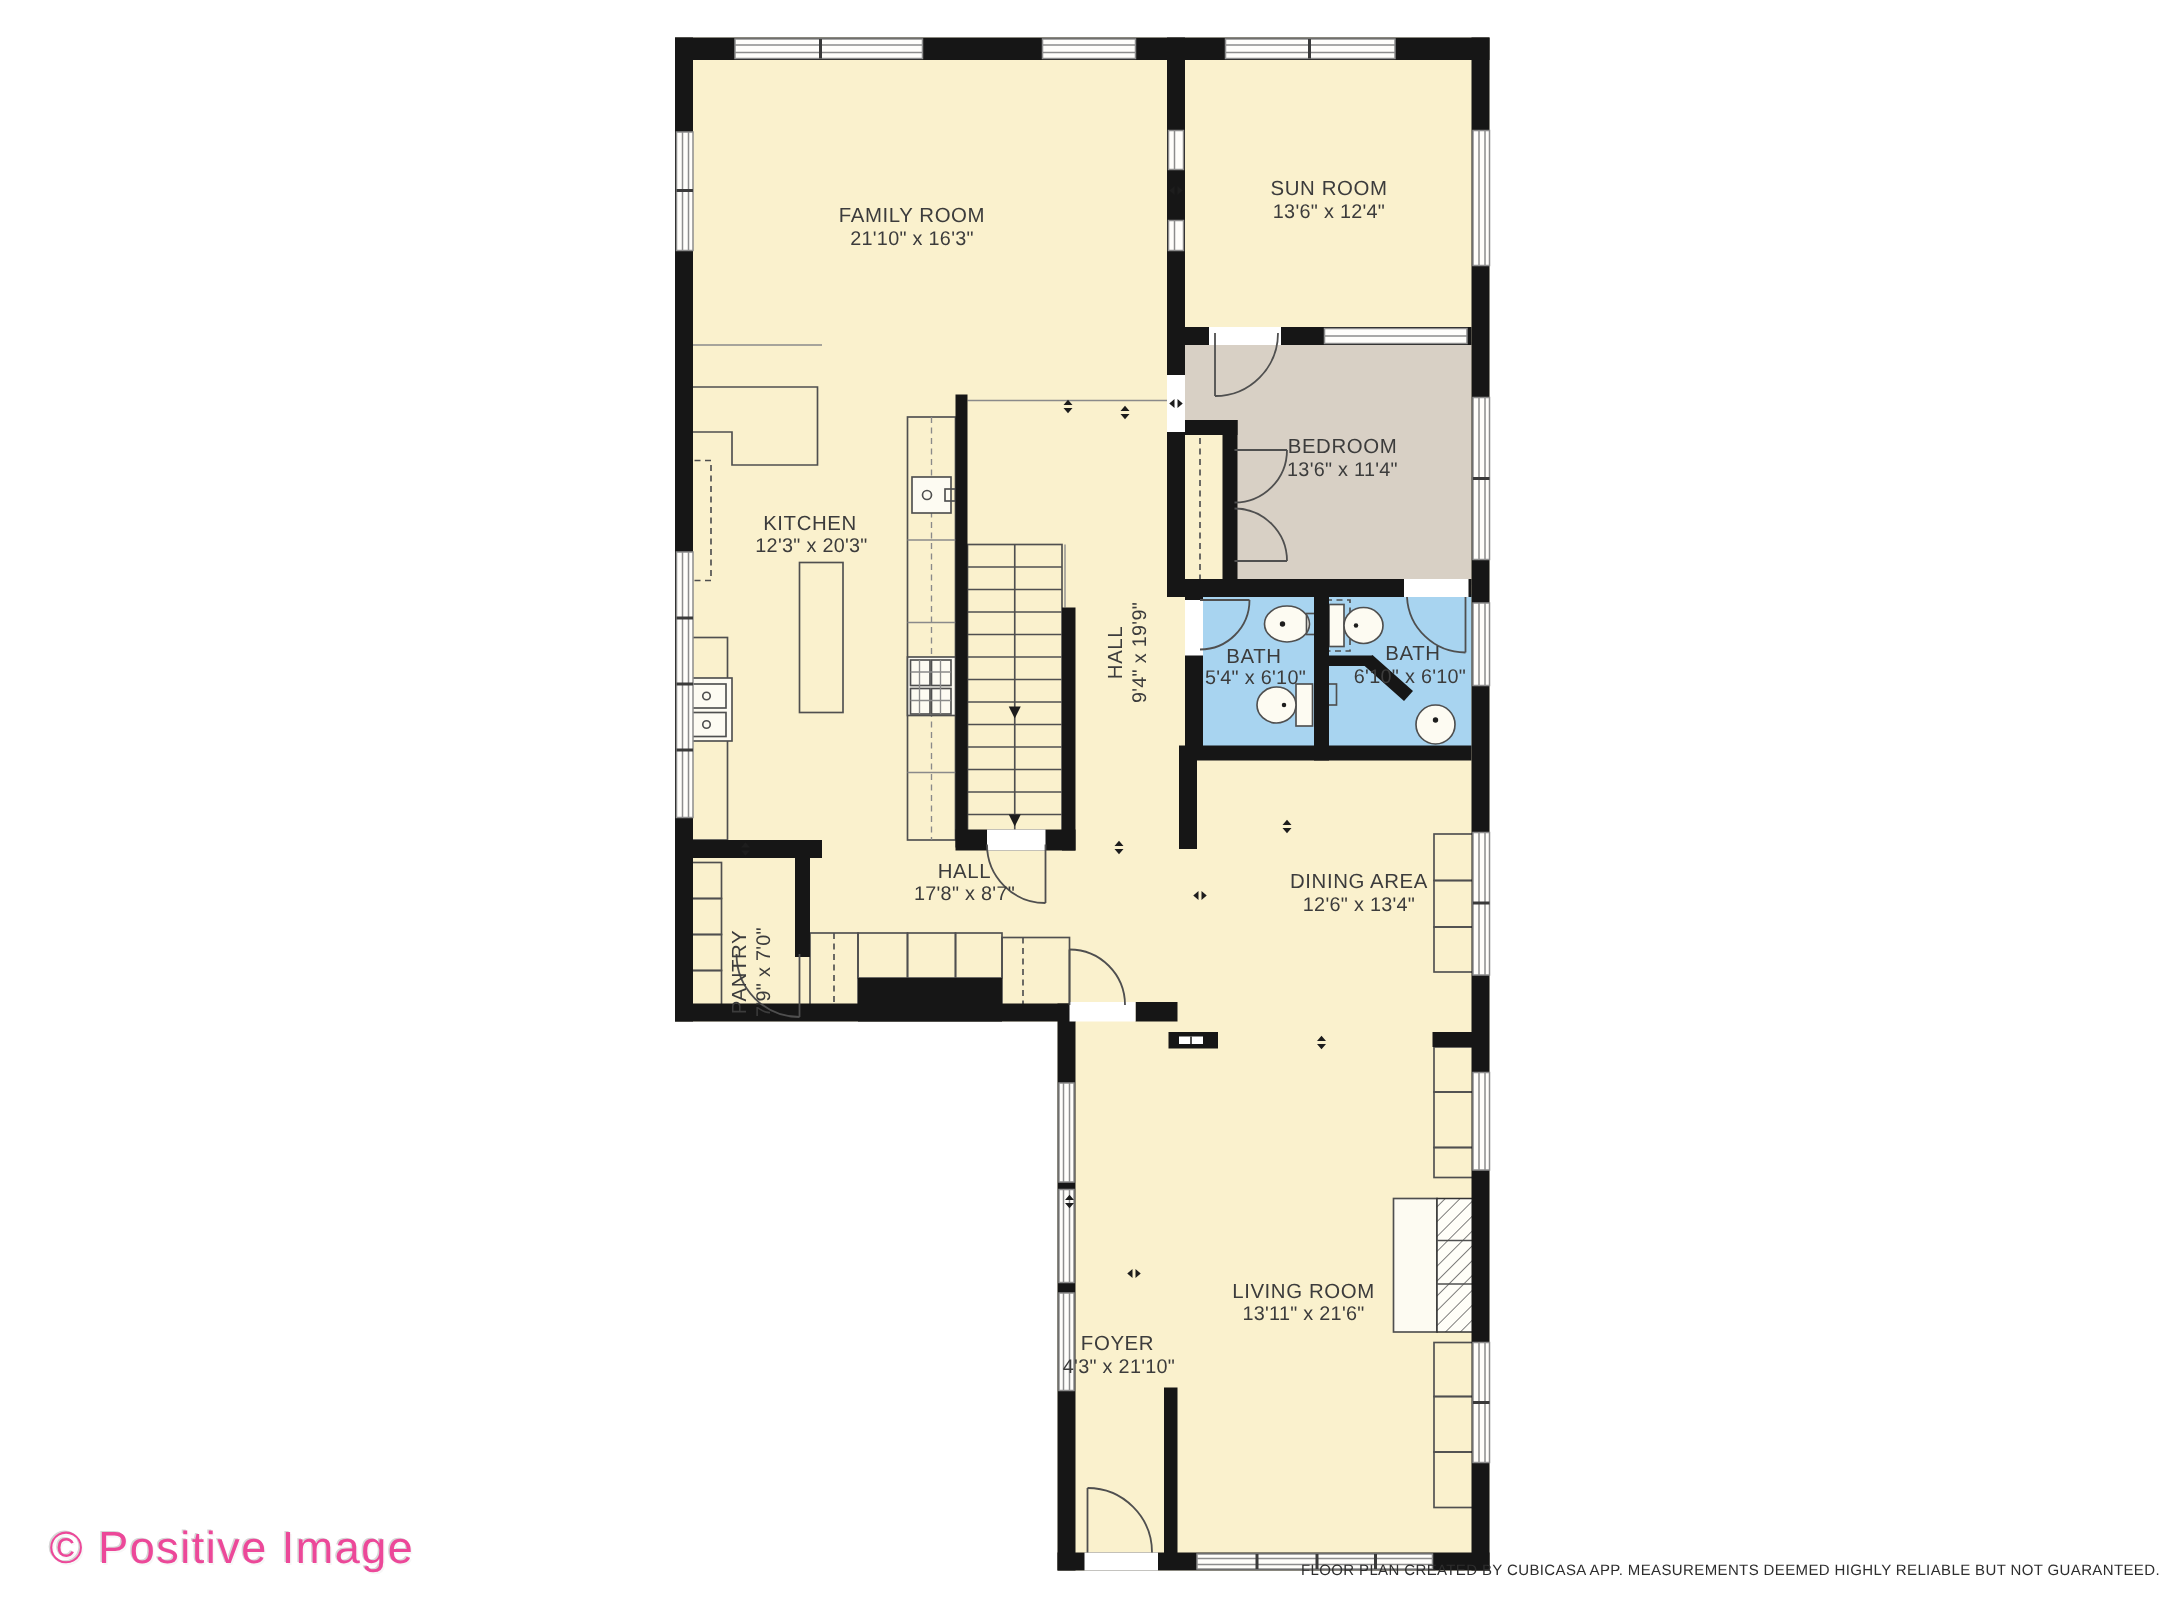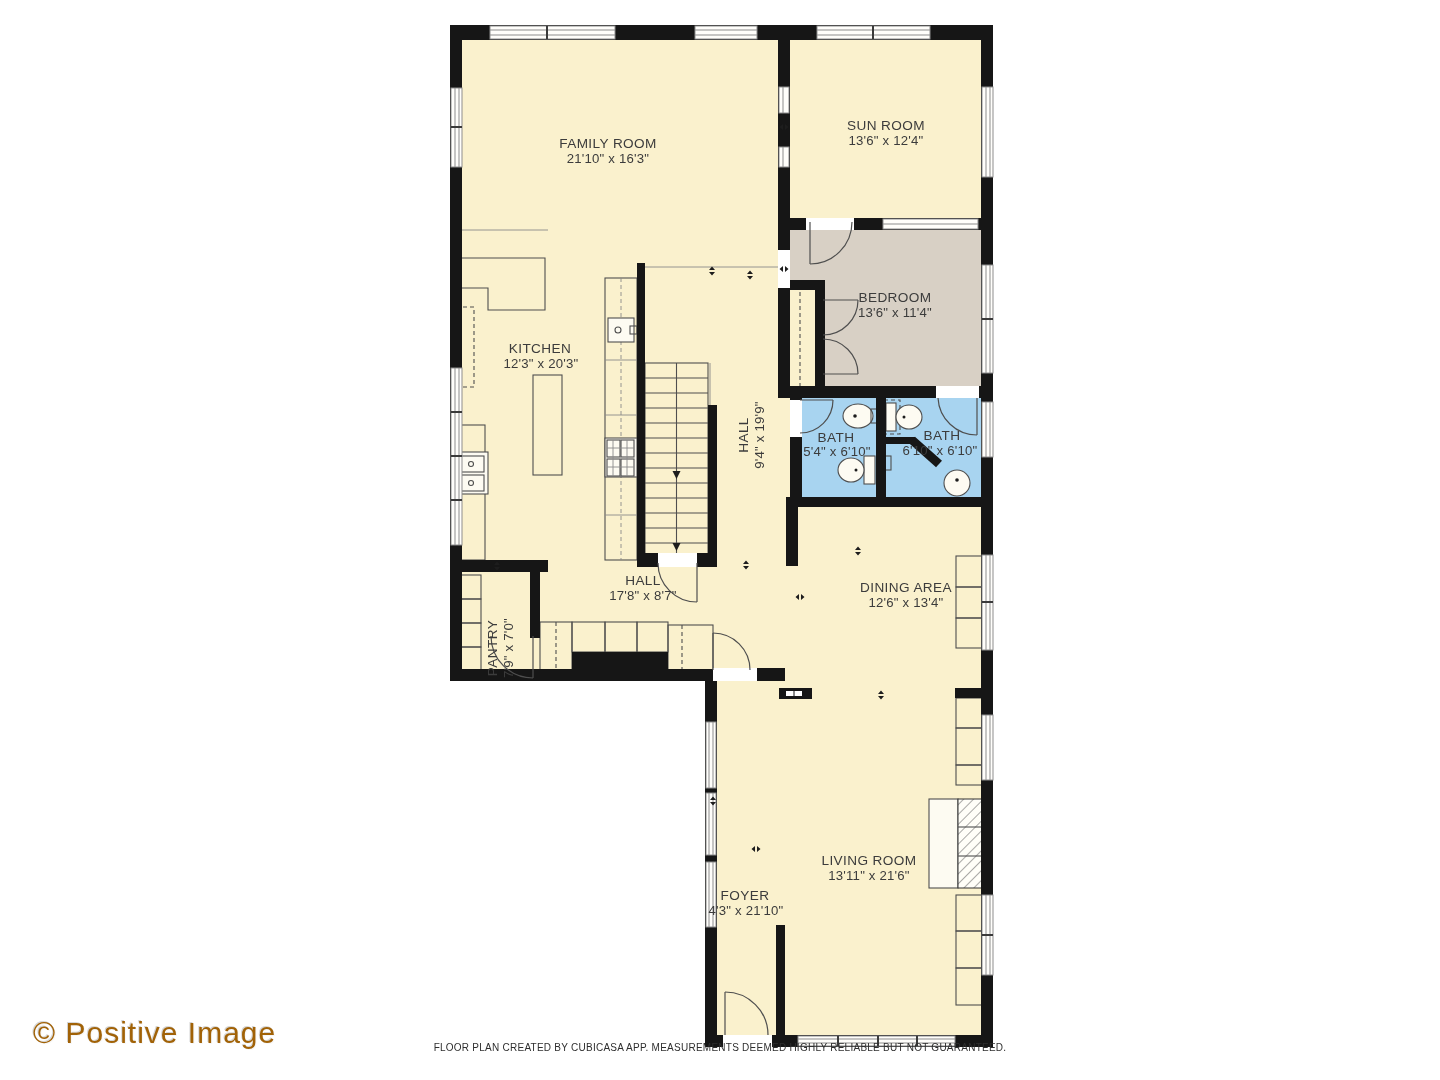--- a/index.html
+++ b/index.html
@@ -21,24 +21,24 @@
   .thin{fill:none;stroke:var(--line);stroke-width:1.1;}
   .thin2{fill:none;stroke:#8a8a8a;stroke-width:0.9;}
   .dash{stroke-dasharray:4 3;}
   .arc{fill:none;stroke:var(--line);stroke-width:1.2;}
   .fixfill{fill:#FDFBF2;}
   .marker{fill:#1d1d1d;}
   .lbl{font-family:"Liberation Sans",sans-serif;font-size:13.6px;font-weight:500;
        fill:var(--text);text-anchor:middle;letter-spacing:.4px;}
   .dim{font-family:"Liberation Sans",sans-serif;font-size:13.2px;font-weight:500;
        fill:var(--text);text-anchor:middle;letter-spacing:.2px;}
-  #watermark{position:absolute;left:33px;top:1016px;font-size:30px;color:#a16207;
+  #watermark{position:absolute;left:33px;top:1016px;font-size:30px;color:#ec4899;
              letter-spacing:1px;text-shadow:1px 1px 0 #f7f7f7,-1px -1px 0 #d6d6d6;
              user-select:none;}
-  #footer{position:absolute;left:0;right:0;top:1042px;text-align:center;font-size:10px;
+  #footer{position:absolute;left:0;right:0;top:1042px;text-align:right;font-size:10px;
           color:#2e2e2e;letter-spacing:.25px;}
 </style>
 </head>
 <body>
 
 <div id="stage">
 
 <svg width="1440" height="1080" viewBox="0 0 1440 1080">
   <defs>
     <pattern id="hatch" patternUnits="userSpaceOnUse" width="7" height="7" patternTransform="rotate(45)">

